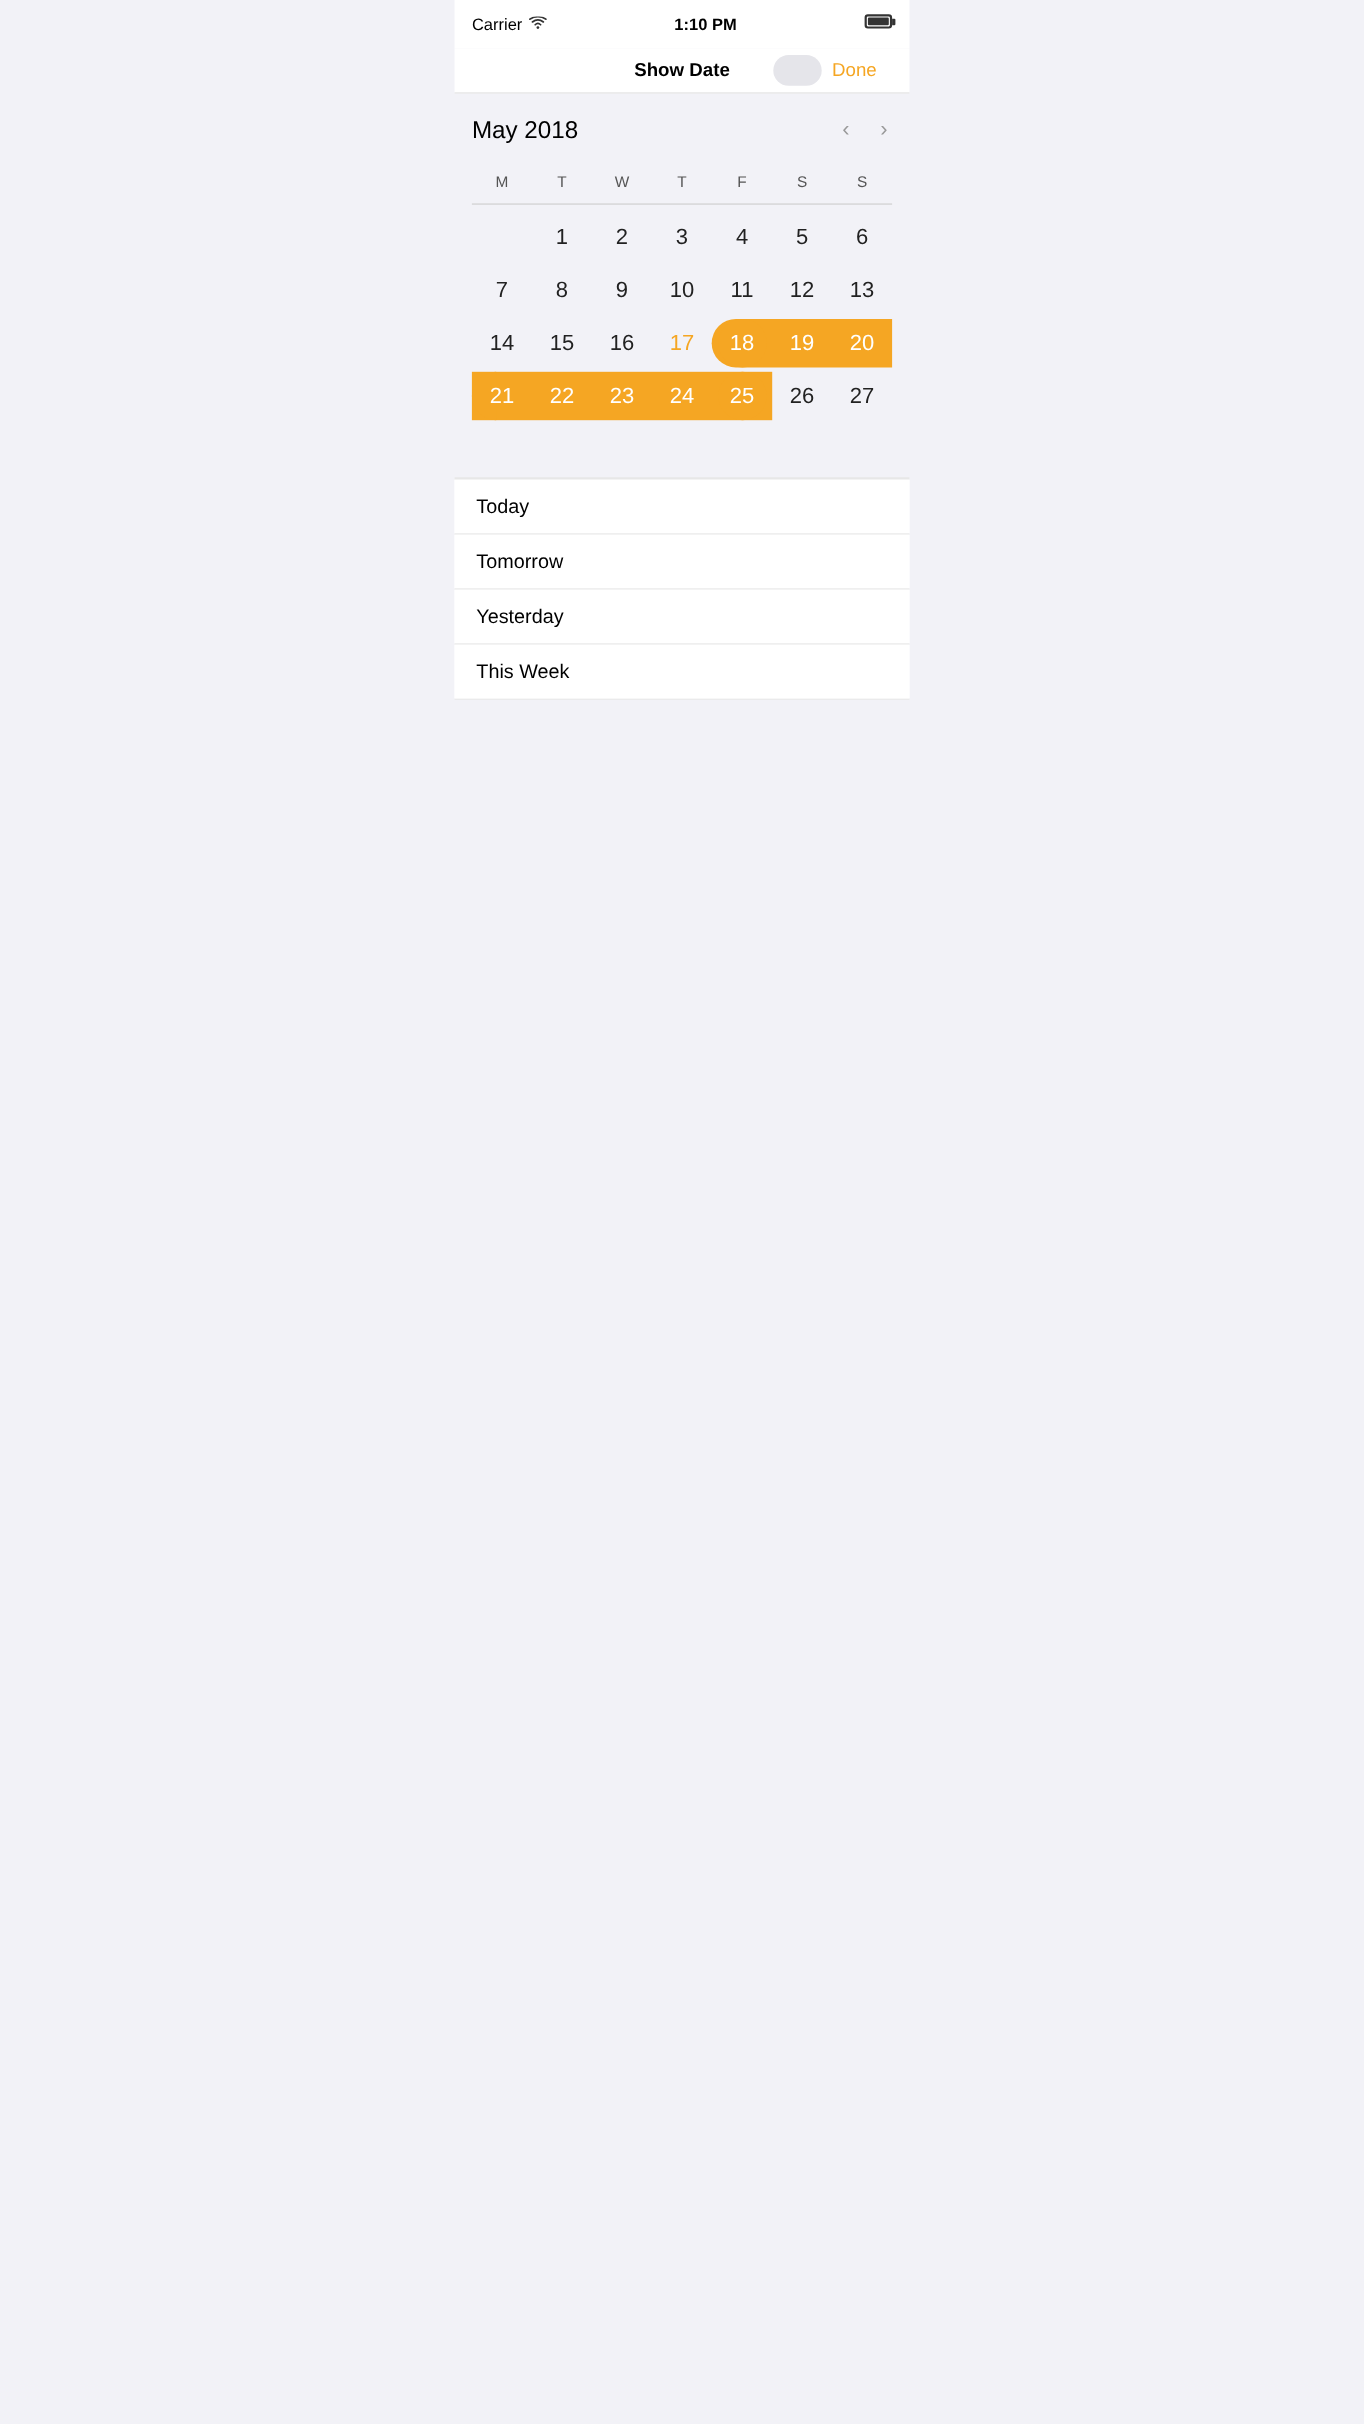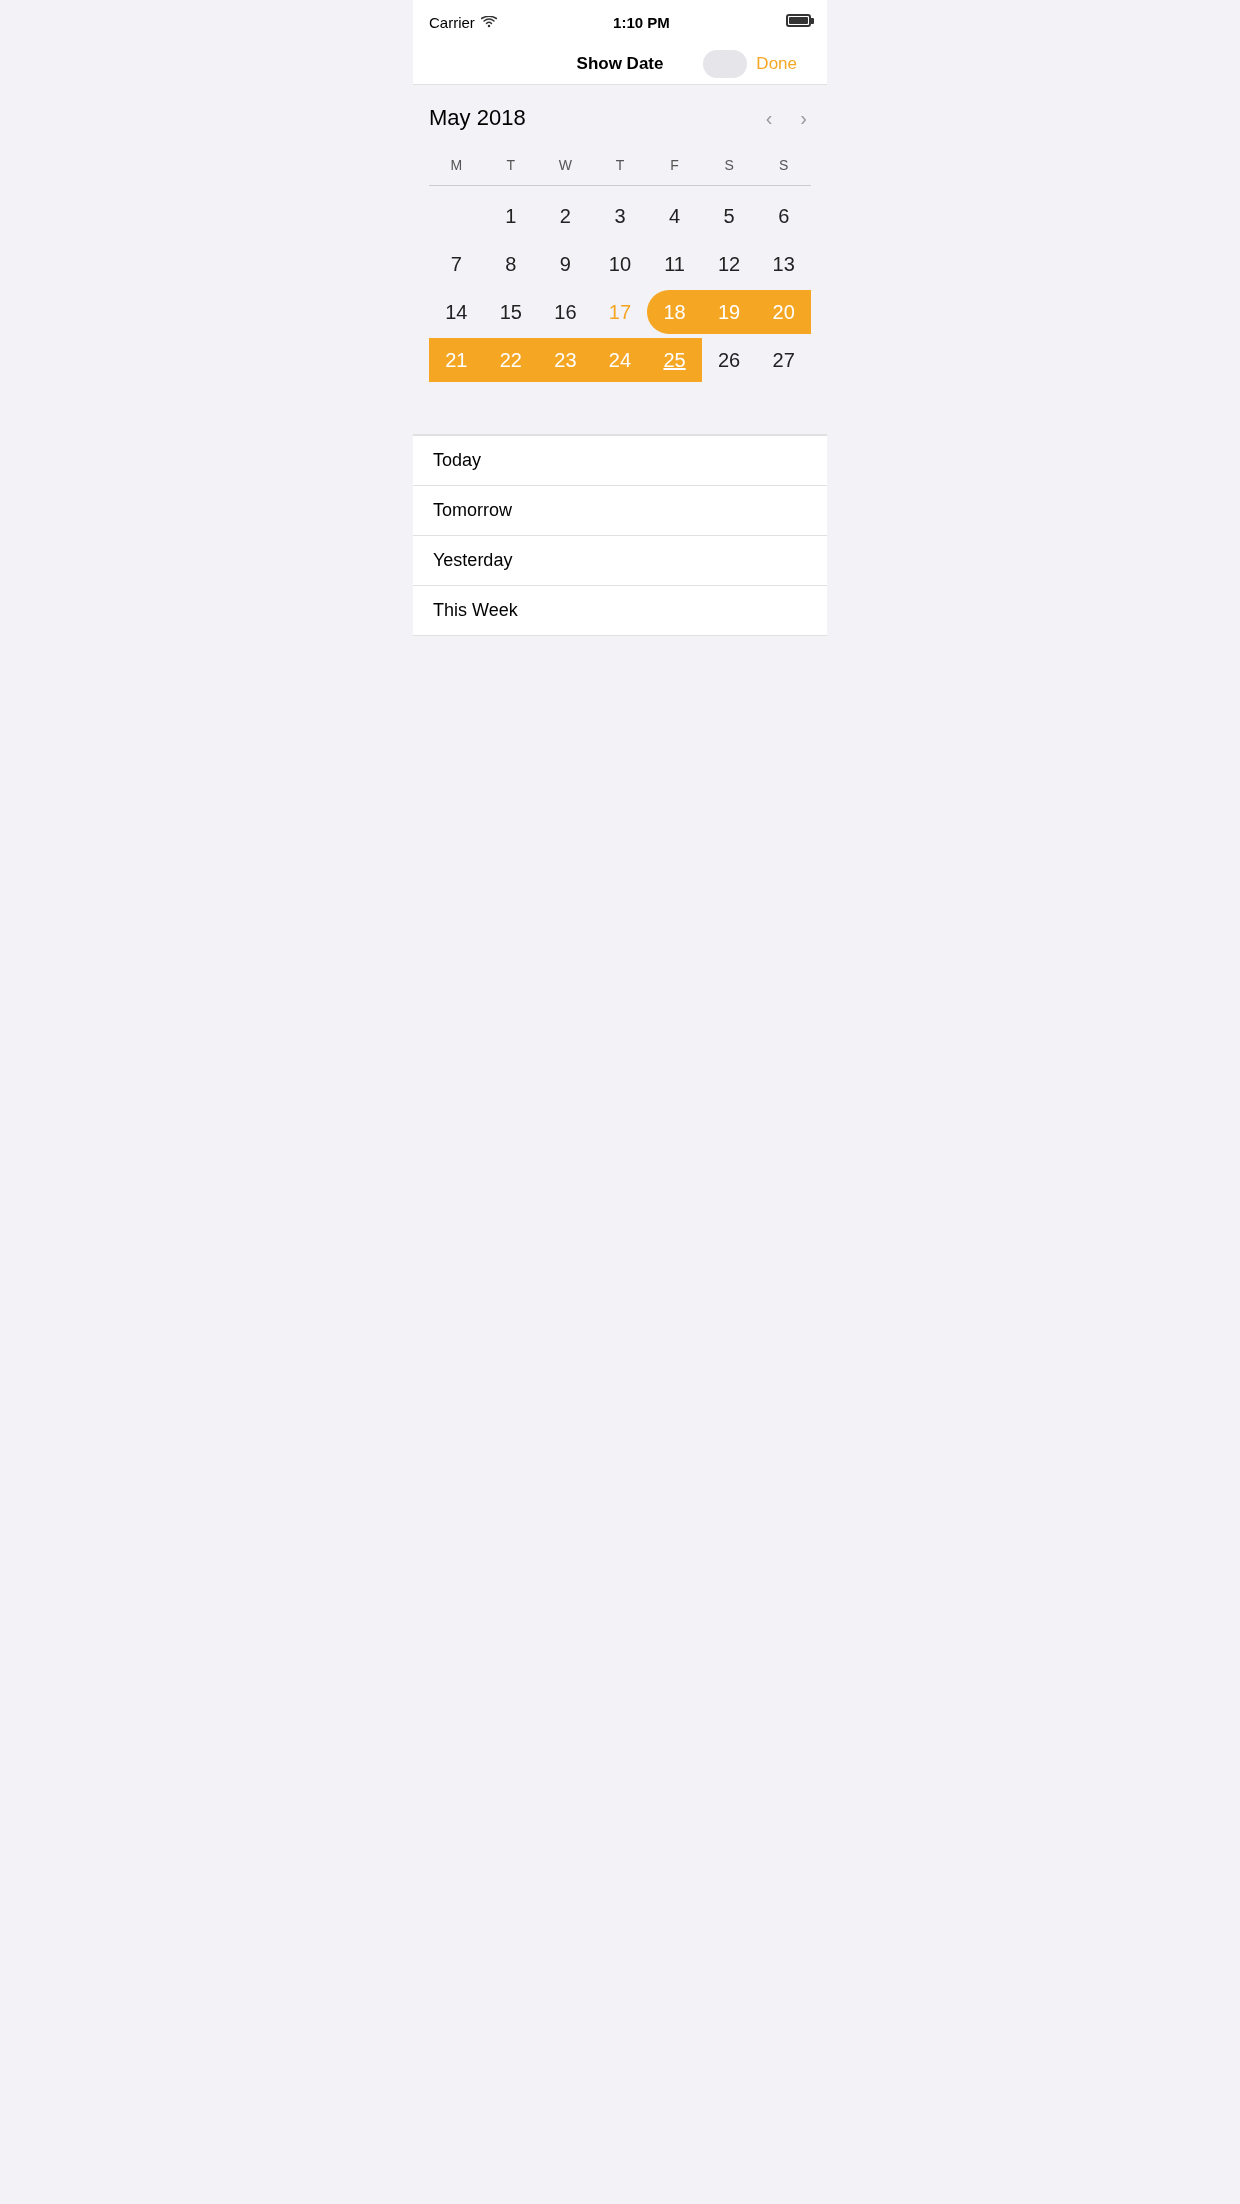--- a/index.html
+++ b/index.html
@@ -322,21 +322,21 @@
       background:#f5a623;
       left:0;
       z-index:0;
       border-radius: 22px 0 0 22px;
     "></div>
 
     <div class="cal-cell selected" style="z-index:1;">21</div>
     <div class="cal-cell selected" style="z-index:1;">22</div>
     <div class="cal-cell selected" style="z-index:1;">23</div>
     <div class="cal-cell selected" style="z-index:1;">24</div>
-    <div class="cal-cell selected" style="z-index:1; position:relative;text-decoration:underline;">
+    <div class="cal-cell selected" style="z-index:1; position:relative;">
       <div style="
         position:absolute; width:44px; height:44px;
         background:#f5a623; border-radius:50%;
         z-index:-1;
       "></div>
       25
     </div>
     <div class="cal-cell" style="z-index:1;">26</div>
     <div class="cal-cell" style="z-index:1;">27</div>
   </div>

